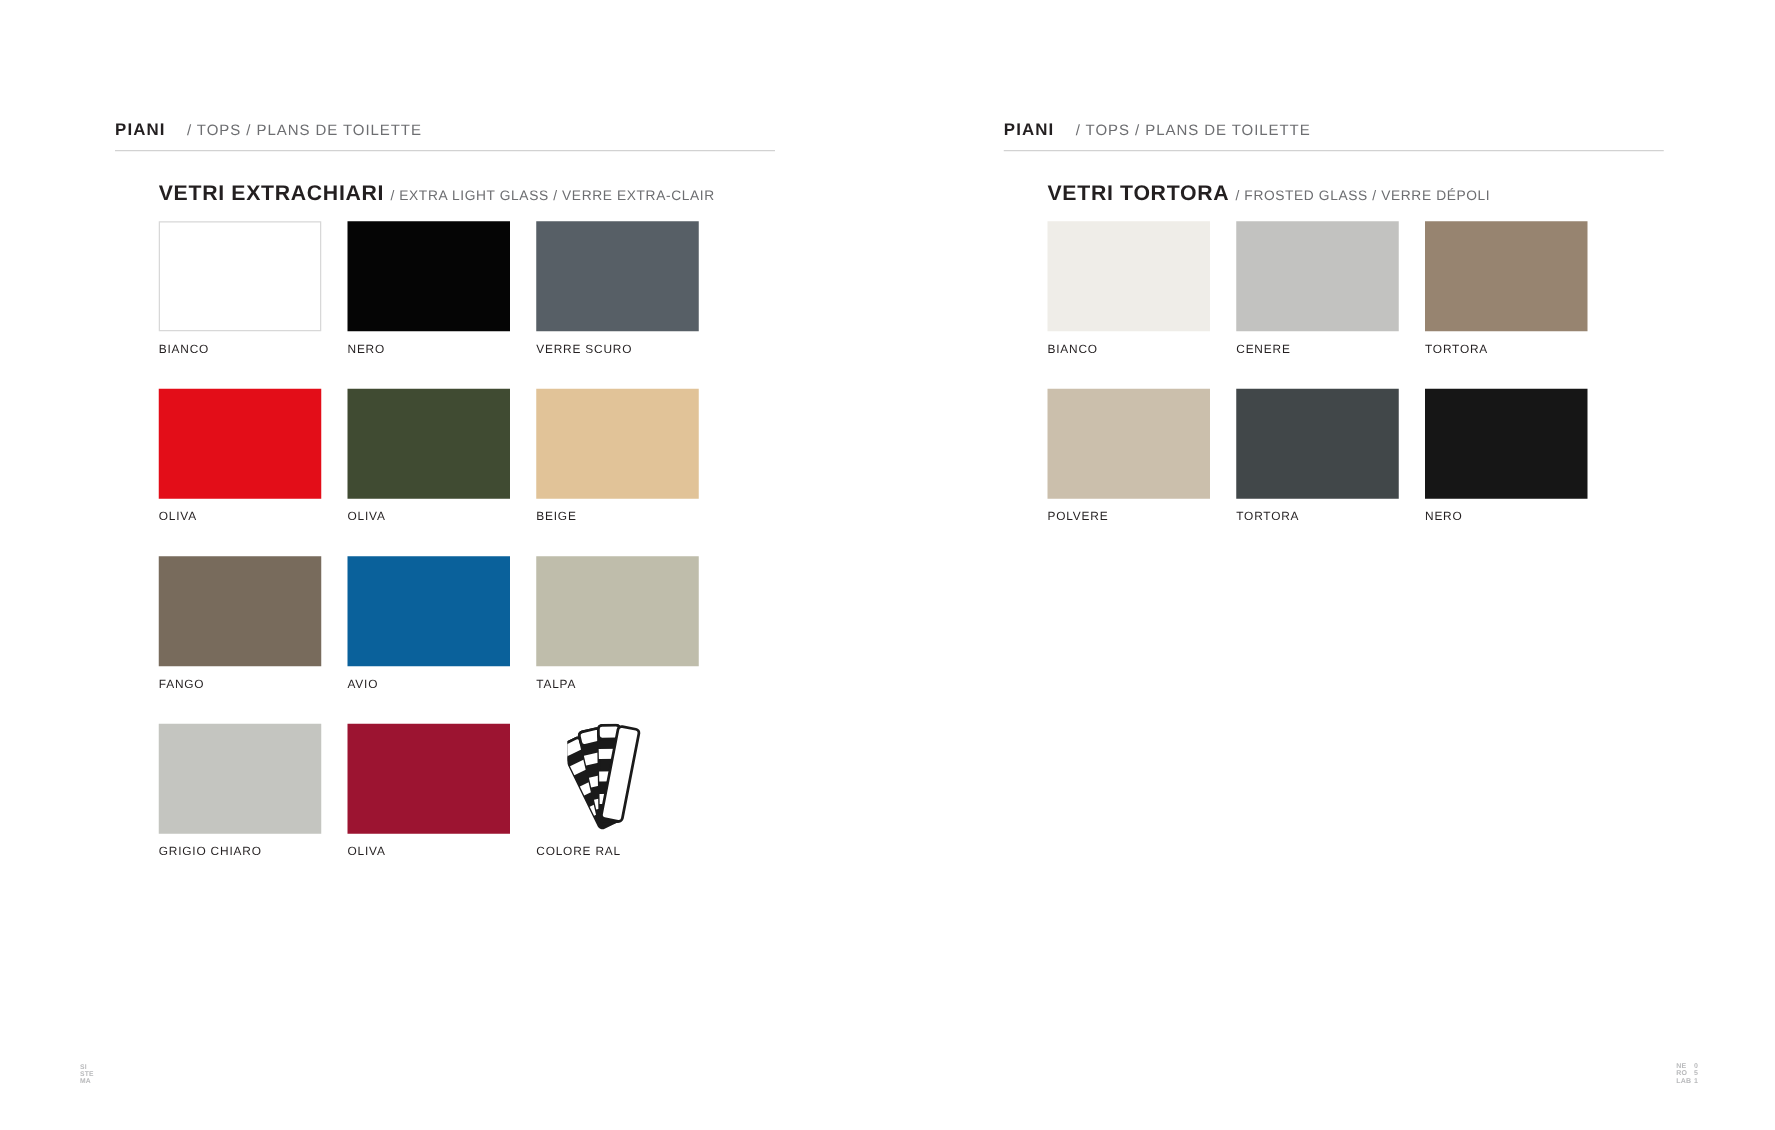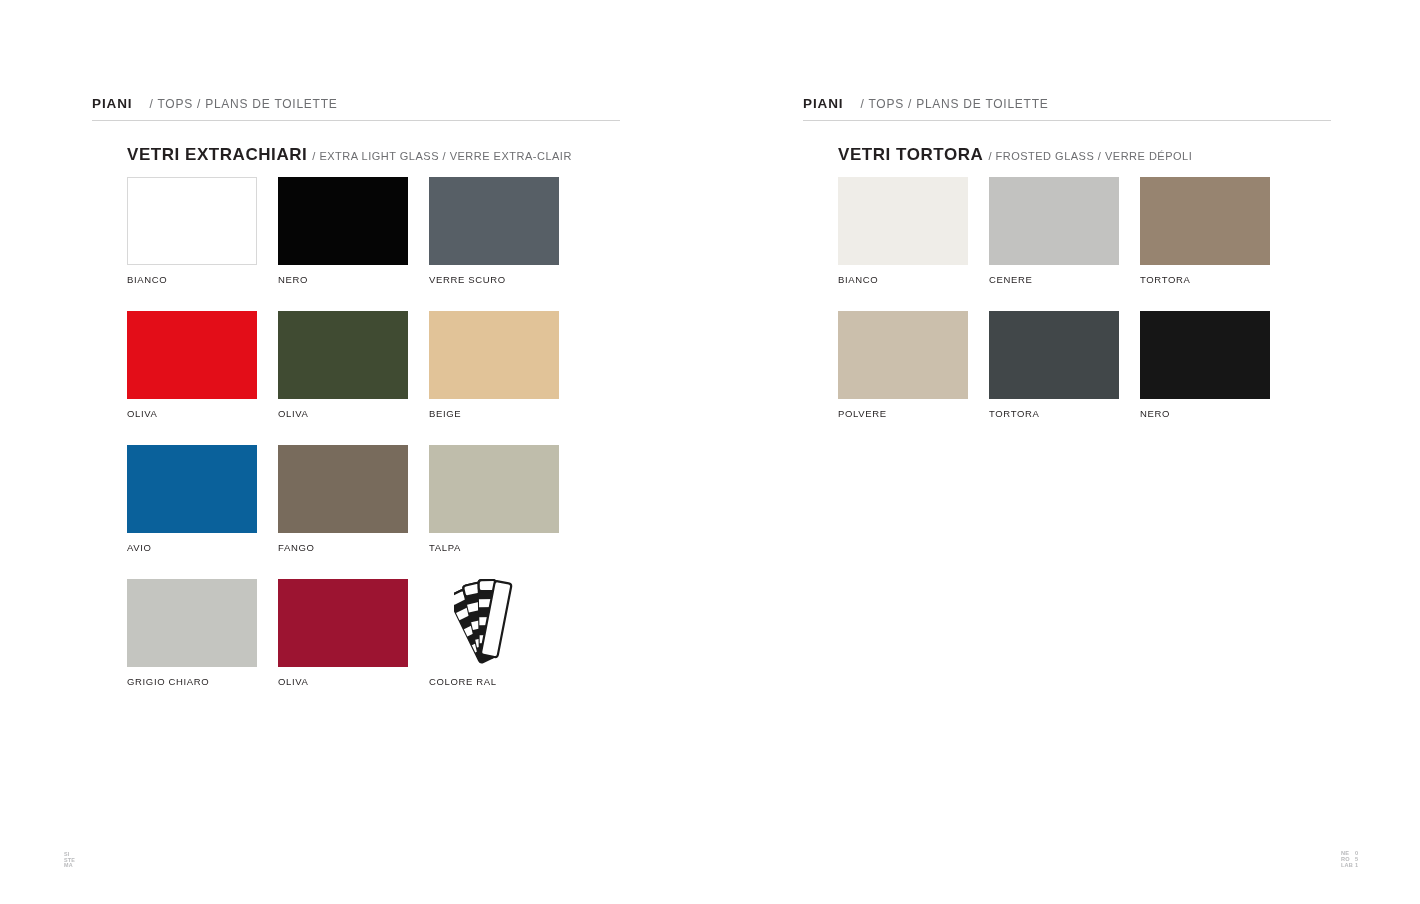--- a/index.html
+++ b/index.html
@@ -204,27 +204,27 @@
         <div class="swatch-chip" style="background: rgb(64, 75, 50);"></div>
         <div class="swatch-label">OLIVA</div>
       </div>
 
       <div class="swatch-cell">
         <div class="swatch-chip" style="background: rgb(225, 195, 152);"></div>
         <div class="swatch-label">BEIGE</div>
       </div>
 
       <div class="swatch-cell">
+        <div class="swatch-chip" style="background: rgb(120, 107, 92);"></div>
+        <div class="swatch-label">FANGO</div>
+      </div>
+
+      <div class="swatch-cell">
         <div class="swatch-chip" style="background: rgb(10, 97, 155);"></div>
         <div class="swatch-label">AVIO</div>
-      </div>
-
-      <div class="swatch-cell">
-        <div class="swatch-chip" style="background: rgb(120, 107, 92);"></div>
-        <div class="swatch-label">FANGO</div>
       </div>
 
       <div class="swatch-cell">
         <div class="swatch-chip" style="background: rgb(191, 189, 171);"></div>
         <div class="swatch-label">TALPA</div>
       </div>
 
       <div class="swatch-cell">
         <div class="swatch-chip" style="background: rgb(196, 197, 192);"></div>
         <div class="swatch-label">GRIGIO CHIARO</div>

